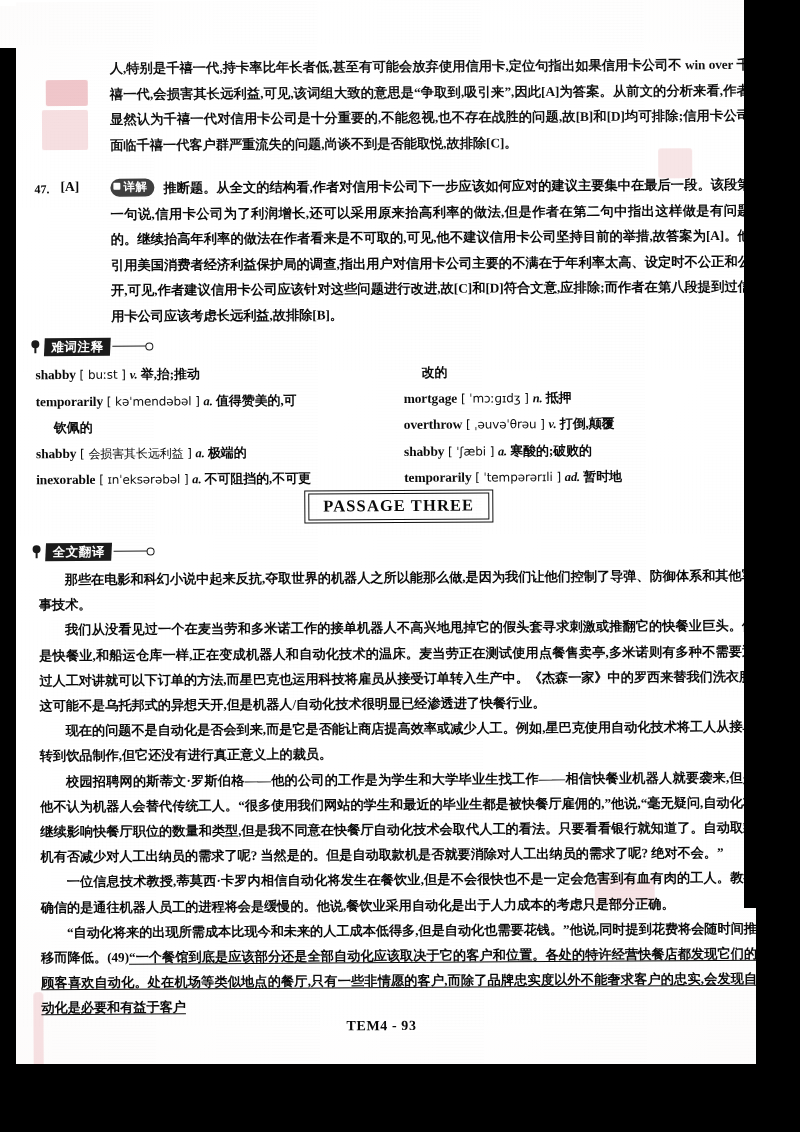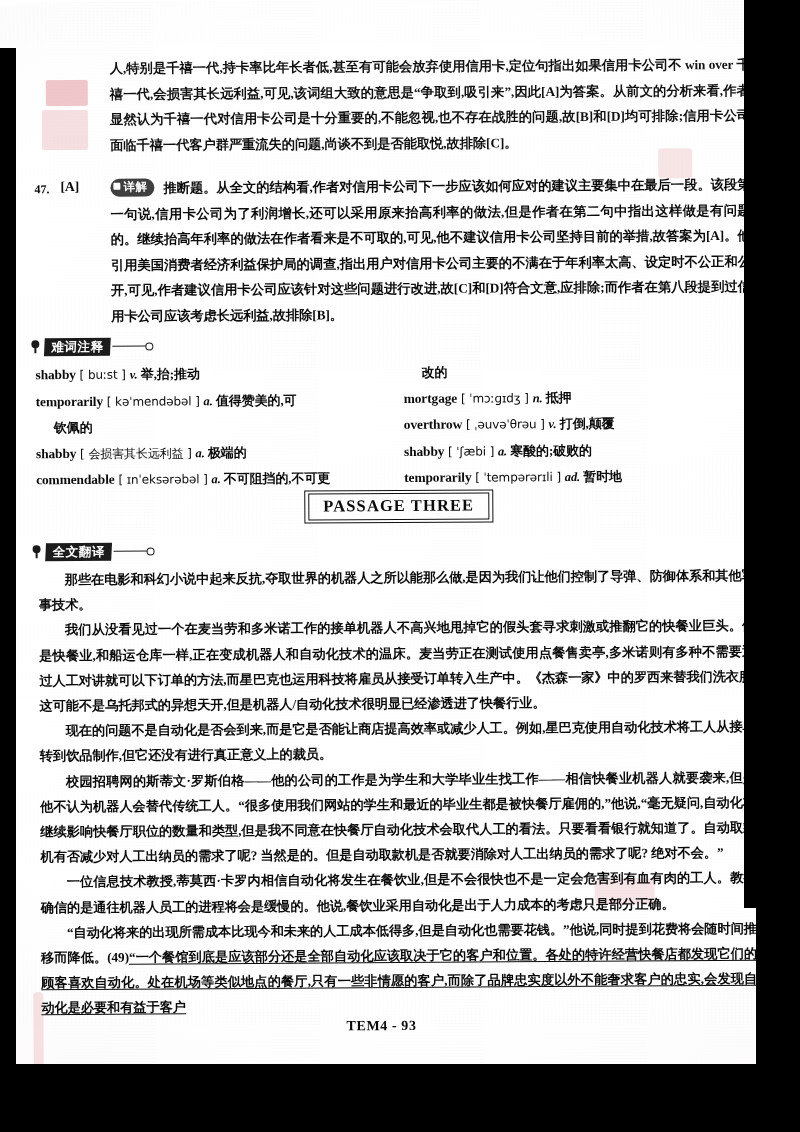--- a/index.html
+++ b/index.html
@@ -340,21 +340,21 @@
         <span class="btitle">难词注释</span>
         <span class="tail"></span>
       </div>
 
       <div class="vocab-cols">
         <div class="vcol" id="vcol-left">
             <div class="ventry"><span class="w">shabby</span><span class="ipa"> [ buːst ] </span><span class="pos">v.</span><span> 举,抬;推动</span></div>
             <div class="ventry"><span class="w">temporarily</span><span class="ipa"> [ kəˈmendəbəl ] </span><span class="pos">a.</span><span> 值得赞美的,可</span></div>
             <div class="vcont">钦佩的</div>
             <div class="ventry"><span class="w">shabby</span><span class="ipa"> [ 会损害其长远利益 ] </span><span class="pos">a.</span><span> 极端的</span></div>
-            <div class="ventry"><span class="w">commendable</span><span class="ipa"> [ ɪnˈeksərəbəl ] </span><span class="pos">a.</span><span> 不可阻挡的,不可更</span></div>
+            <div class="ventry"><span class="w">inexorable</span><span class="ipa"> [ ɪnˈeksərəbəl ] </span><span class="pos">a.</span><span> 不可阻挡的,不可更</span></div>
           </div>
         <div class="vcol" id="vcol-right">
             <div class="vcont">改的</div>
             <div class="ventry"><span class="w">mortgage</span><span class="ipa"> [ ˈmɔːɡɪdʒ ] </span><span class="pos">n.</span><span> 抵押</span></div>
             <div class="ventry"><span class="w">overthrow</span><span class="ipa"> [ ˌəuvəˈθrəu ] </span><span class="pos">v.</span><span> 打倒,颠覆</span></div>
             <div class="ventry"><span class="w">shabby</span><span class="ipa"> [ ˈʃæbi ] </span><span class="pos">a.</span><span> 寒酸的;破败的</span></div>
             <div class="ventry"><span class="w">temporarily</span><span class="ipa"> [ ˈtempərərɪli ] </span><span class="pos">ad.</span><span> 暂时地</span></div>
           </div>
       </div>
 

